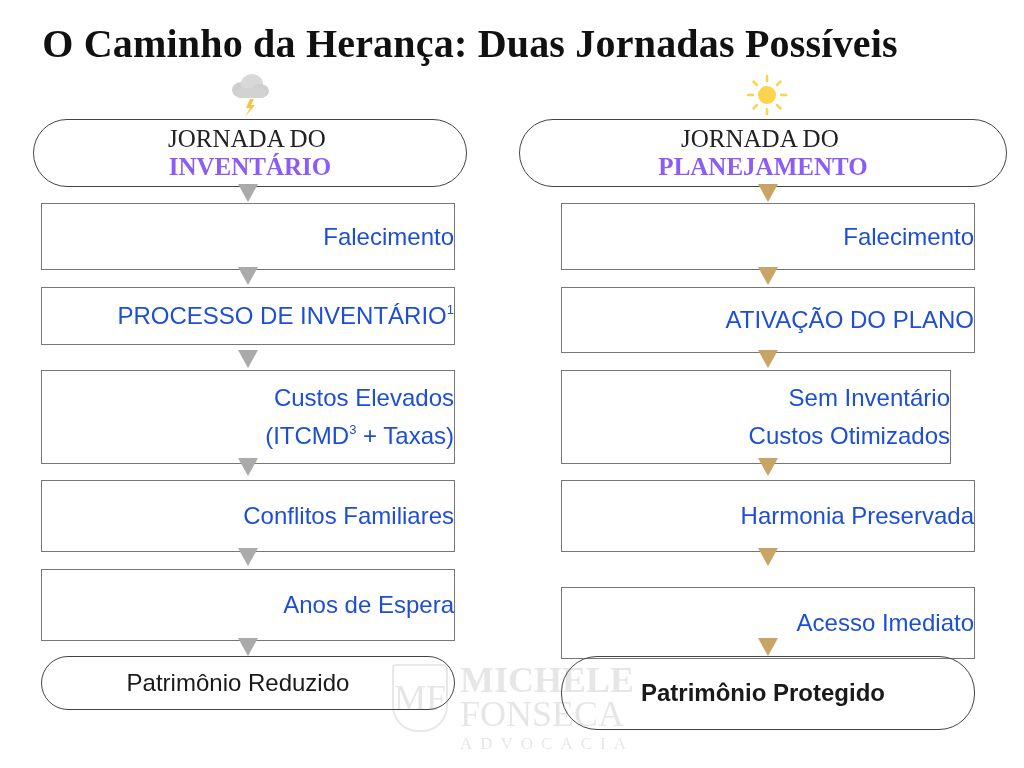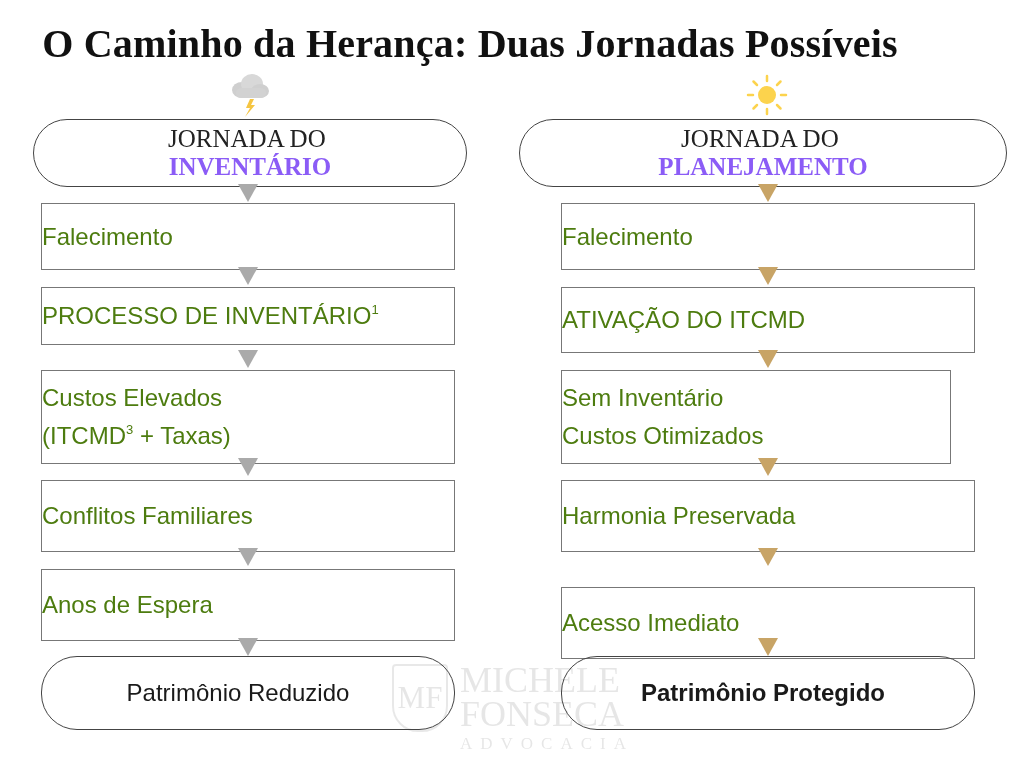--- a/index.html
+++ b/index.html
@@ -25,44 +25,45 @@
   .pill.header {
     font-family: "Liberation Serif", "DejaVu Serif", serif;
     font-size: 25px; color: #222;
   }
   .pill.header b { font-weight: bold; color: #8b5cf6; }
   .pill.final { font-size: 24px; }
   .pill.final.bold { font-weight: bold; }
   .box {
     position: absolute; box-sizing: border-box;
     border: 1.5px solid #777; background: #fff;
-    display: flex; flex-direction: column; align-items: flex-start; justify-content: center;
-    font-size: 24px; line-height: 38px; color: #4d7c0f; text-align: center;
+    display: flex; flex-direction: column; align-items: flex-end; justify-content: center;
+    font-size: 24px; line-height: 38px; color: #1d4ed8; text-align: center;
     white-space: nowrap;
+    padding-left: 23px;
   }
   .box sup { font-size: 13px; vertical-align: 10px; line-height: 0; }
   .arrow {
     position: absolute; width: 0; height: 0;
     border-left: 10px solid transparent; border-right: 10px solid transparent;
     border-top: 18px solid #aaa; z-index: 3;
   }
   .arrow.gold { border-top-color: #c8a466; }
   .watermark {
     position: absolute; left: 390px; top: 660px; width: 240px; height: 100px;
     opacity: 0.14; z-index: 0;
     font-family: "Liberation Serif", "DejaVu Serif", serif; color: #555;
   }
   .wm-crest {
     position: absolute; left: 2px; top: 4px; width: 52px; height: 64px;
     border: 2px solid #666; border-radius: 4px 4px 26px 26px;
     display: flex; align-items: center; justify-content: center;
-    font-size: 31px;
+    font-size: 36px;
   }
   .wm-l1, .wm-l2 { position: absolute; left: 70px; font-size: 36px; line-height: 36px; }
-  .wm-l1 { top: 2px; } .wm-l2 { top: 36px; }
+  .wm-l1 { top: 2px; font-weight: bold; } .wm-l2 { top: 36px; }
   .wm-l3 { position: absolute; left: 70px; top: 74px; font-size: 17px; letter-spacing: 8px; }
   .above { z-index: 1; flex-direction: column; }
 </style>
 </head>
 <body>
 
 <div class="title">O Caminho da Herança: Duas Jornadas Possíveis</div>
 
 <div class="watermark">
   <div class="wm-crest">MF</div>
@@ -106,21 +107,21 @@
 <div class="box above" style="left:41px; top:480px; width:414px; height:72px;">
   <span>Conflitos Familiares</span>
 </div>
 <div class="arrow" style="left:238px; top:548px;"></div>
 
 <div class="box above" style="left:41px; top:569px; width:414px; height:72px;">
   <span>Anos de Espera</span>
 </div>
 <div class="arrow" style="left:238px; top:638px;"></div>
 
-<div class="pill final" style="left:41px; top:656px; width:414px; height:74px; background:transparent; z-index:1;">
+<div class="pill final" style="left:41px; top:656px; width:414px; height:54px; background:transparent; z-index:1;">
   <span style="margin-left:-20px;">Patrimônio Reduzido</span>
 </div>
 
 <div class="weather" style="left:745px; top:73px; width:44px; height:44px;">
   <svg width="44" height="44" viewBox="0 0 44 44">
     <circle cx="22" cy="22" r="9" fill="#fcd34d"></circle>
     <g stroke="#fcd34d" stroke-width="2.5" stroke-linecap="round">
       <line x1="22" y1="3" x2="22" y2="8"></line>
       <line x1="22" y1="36" x2="22" y2="41"></line>
       <line x1="3" y1="22" x2="8" y2="22"></line>
@@ -138,21 +139,21 @@
     <b>PLANEJAMENTO</b>
 </div>
 <div class="arrow gold" style="left:758px; top:184px;"></div>
 
 <div class="box above" style="left:561px; top:203px; width:414px; height:67px;">
   <span>Falecimento</span>
 </div>
 <div class="arrow gold" style="left:758px; top:267px;"></div>
 
 <div class="box above" style="left:561px; top:287px; width:414px; height:66px;">
-  <span>ATIVAÇÃO DO ITCMD</span>
+  <span>ATIVAÇÃO DO PLANO</span>
 </div>
 <div class="arrow gold" style="left:758px; top:350px;"></div>
 
 <div class="box above" style="left:561px; top:370px; width:390px; height:94px;">
   <span>Sem Inventário</span>
   <span>Custos Otimizados</span>
 </div>
 <div class="arrow gold" style="left:758px; top:458px;"></div>
 
 <div class="box above" style="left:561px; top:480px; width:414px; height:72px;">

